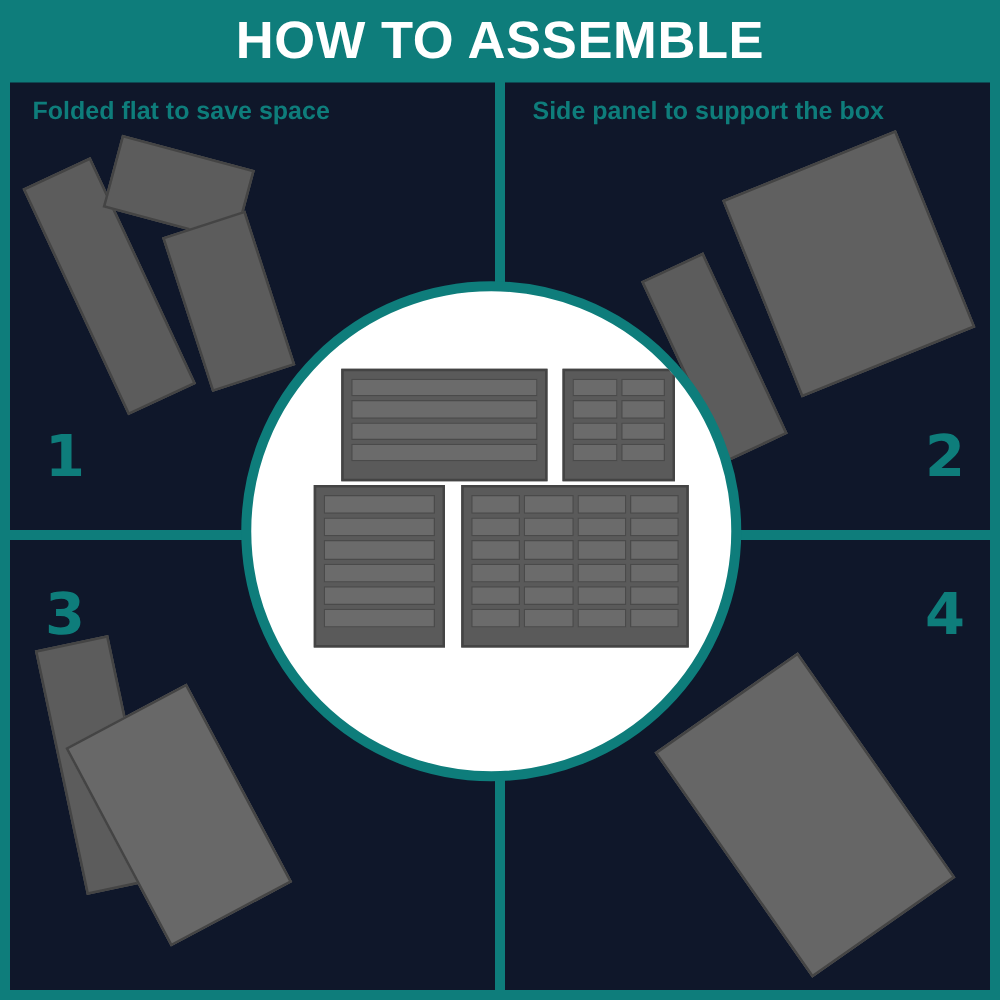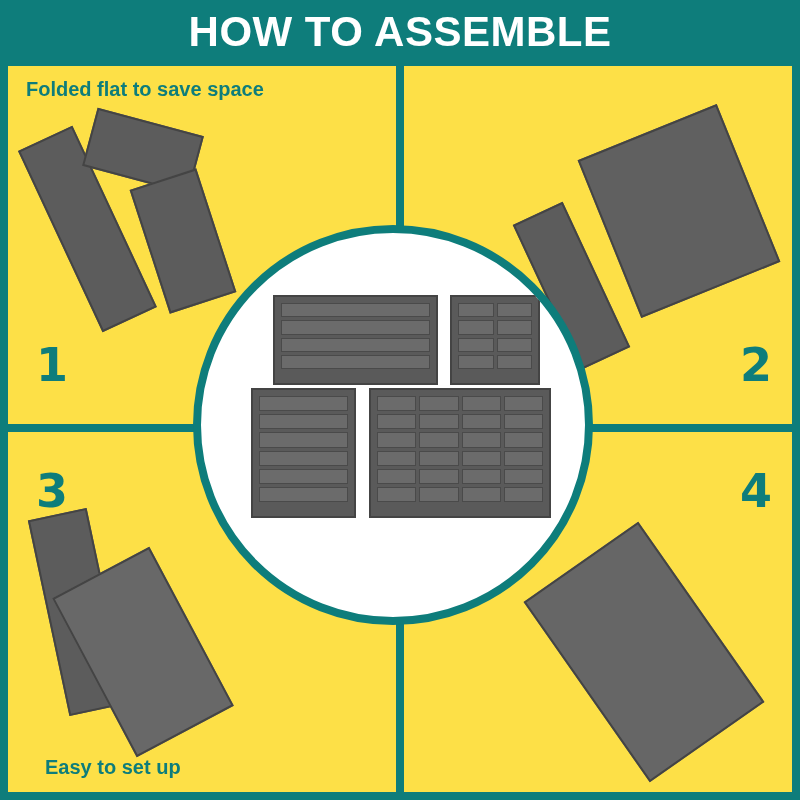--- a/index.html
+++ b/index.html
@@ -1,19 +1,19 @@
 <!DOCTYPE html>
 <html><head>
 <meta charset="utf-8">
 <style>
   html, body { margin: 0; padding: 0; }
   body { width: 800px; height: 800px; overflow: hidden; background: #0e7d7b; font-family: "Liberation Sans", sans-serif; }
   .page { position: relative; width: 800px; height: 800px; background: #0e7d7b; }
   .title { position: absolute; top: 0; left: 0; width: 800px; height: 64px; display: flex; align-items: center; justify-content: center; color: #fff; font-size: 42px; font-weight: 700; letter-spacing: 0.5px; }
-  .panel { position: absolute; background: #fde047; overflow: hidden; }
+  .panel { position: absolute; background: #0f172a; overflow: hidden; }
   .p1 { left: 8px; top: 66px; width: 388px; height: 358px; }
   .p2 { left: 404px; top: 66px; width: 388px; height: 358px; }
   .p3 { left: 8px; top: 432px; width: 388px; height: 360px; }
   .p4 { left: 404px; top: 432px; width: 388px; height: 360px; }
   .caption { position: absolute; color: #0e7d7b; font-size: 20px; font-weight: 700; white-space: nowrap; }
   .p1 .caption { left: 18px; top: 12px; }
   .p2 .caption { left: 22px; top: 12px; }
   .p3 .caption { left: 37px; top: 324px; }
   .p4 .caption { left: 19px; top: 324px; }
   .num { position: absolute; color: #0e7d7b; font-size: 46px; font-weight: 900; font-family: "DejaVu Sans", sans-serif; }
@@ -37,34 +37,34 @@
     <div class="caption">Folded flat to save space</div>
     <div>
       <div class="flat" style="left:10px;top:85px;width:60px;height:200px;transform:rotate(-25deg);transform-origin:top left;"></div>
       <div class="flat" style="left:80px;top:55px;width:110px;height:60px;transform:rotate(15deg);"></div>
       <div class="flat" style="left:140px;top:110px;width:70px;height:130px;transform:rotate(-18deg);"></div>
     </div>
     <div class="num">1</div>
   </div>
 
   <div class="panel p2">
+    <div class="caption">Side panel to support the box</div>
     <div>
       <div class="flat" style="left:140px;top:140px;width:55px;height:160px;transform:rotate(-25deg);"></div>
       <div class="flat" style="left:200px;top:60px;width:150px;height:170px;transform:rotate(-22deg);background:#606060;"></div>
     </div>
     <div class="num">2</div>
   </div>
 
   <div class="panel p3">
     <div class="num">3</div>
     <div>
       <div class="flat" style="left:40px;top:80px;width:60px;height:200px;transform:rotate(-12deg);"></div>
       <div class="flat" style="left:80px;top:130px;width:110px;height:180px;transform:rotate(-28deg);background:#686868;"></div>
     </div>
-    <div class="caption">Easy to set up</div>
   </div>
 
   <div class="panel p4">
     <div class="num">4</div>
     <div>
       <div class="flat" style="left:170px;top:110px;width:140px;height:220px;transform:rotate(-35deg);background:#666;"></div>
     </div>
   </div>
 
   <div class="circle">

